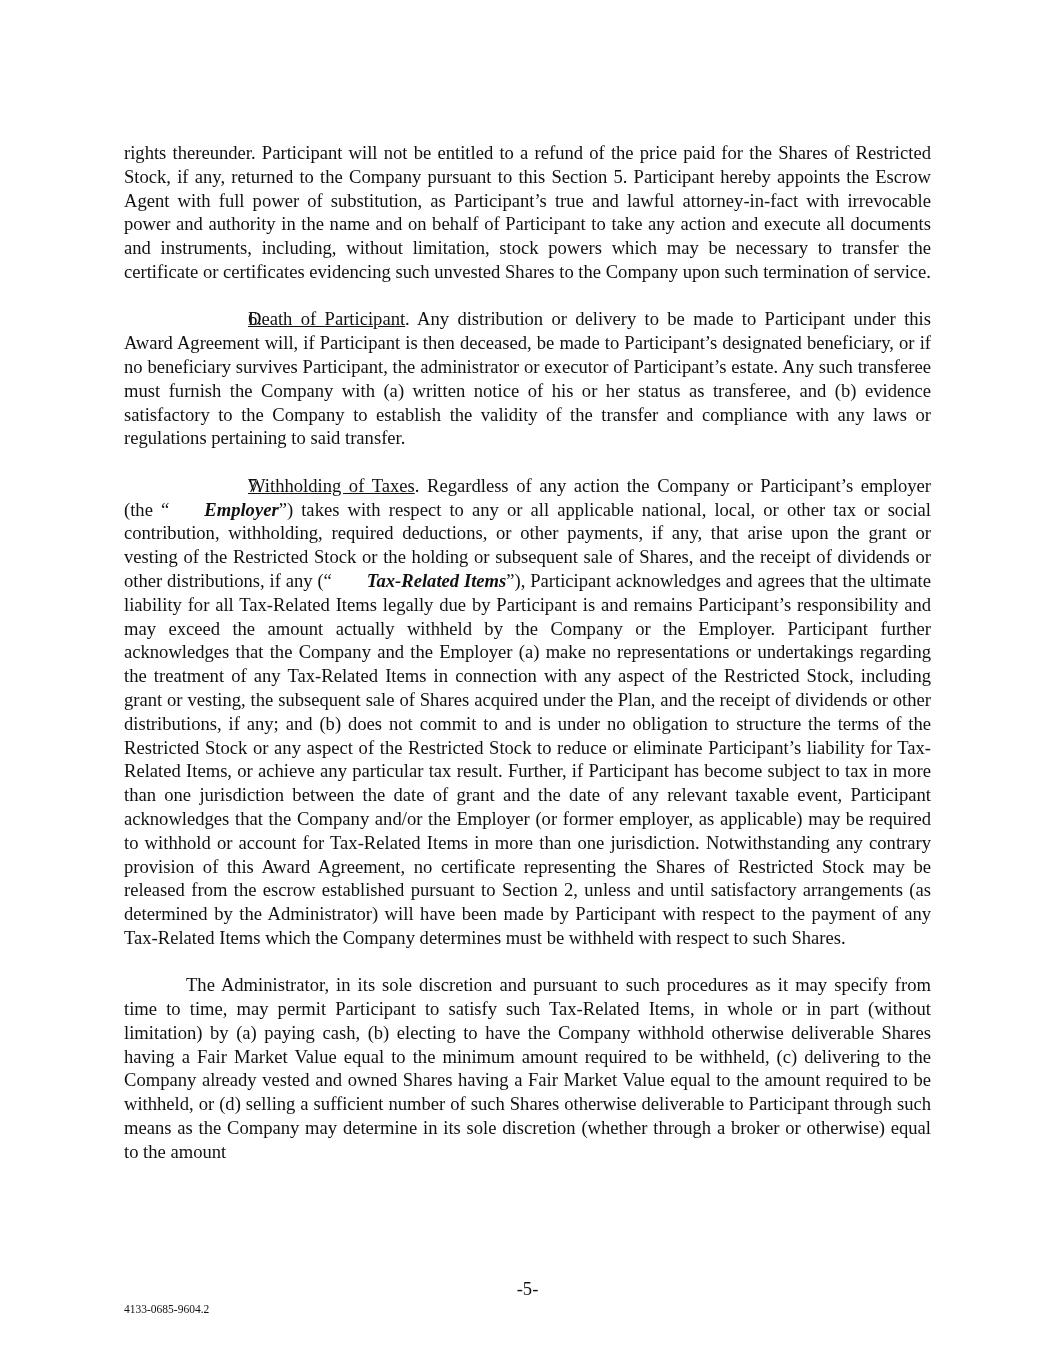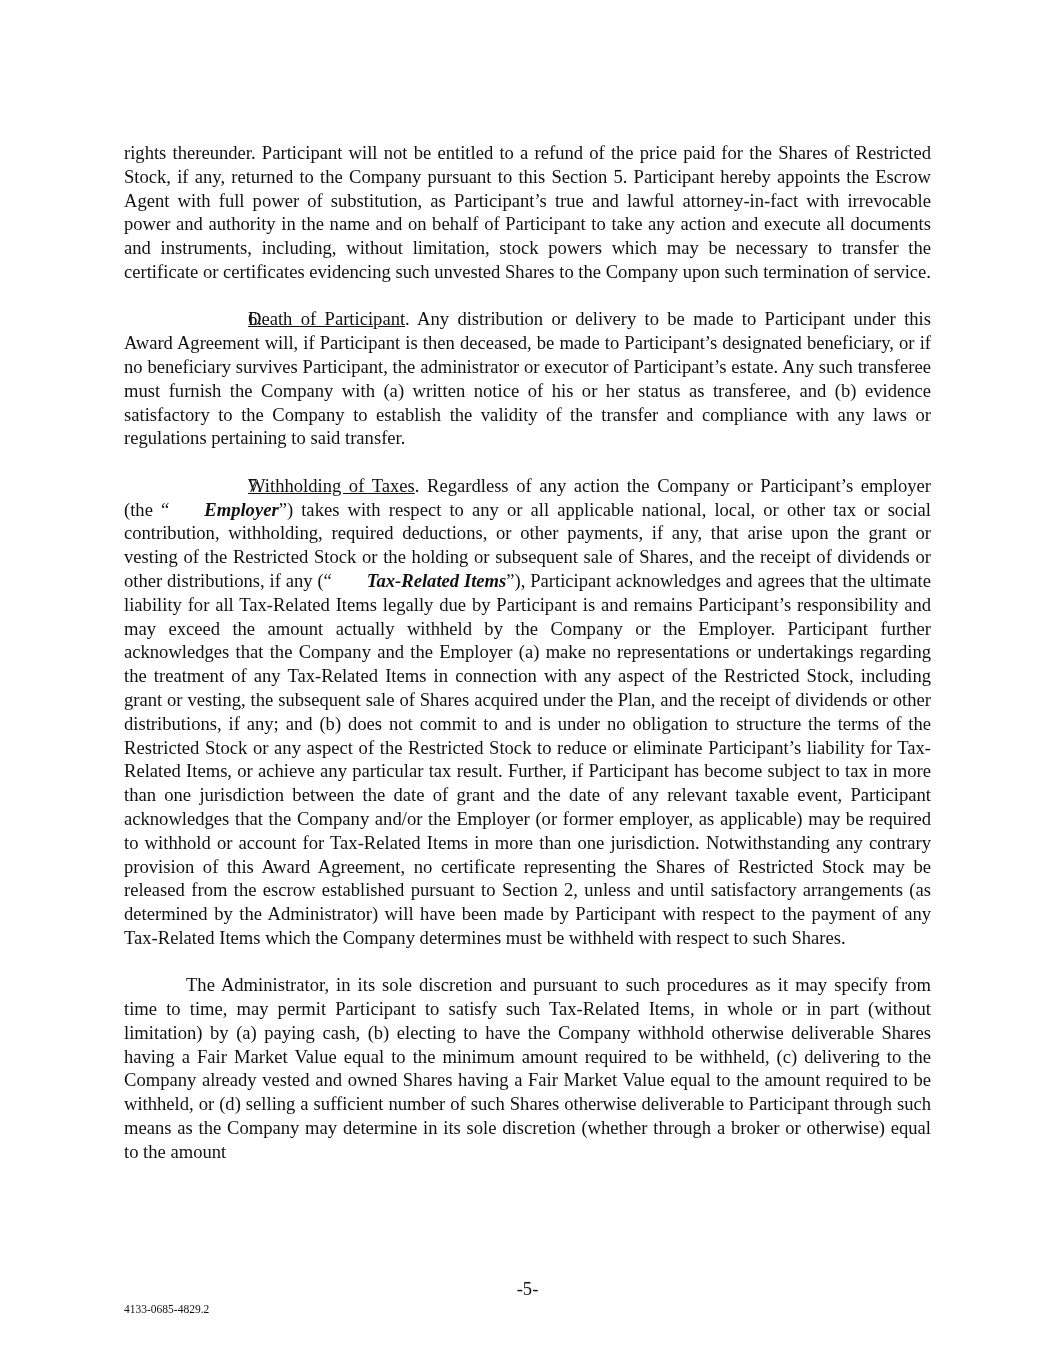--- a/index.html
+++ b/index.html
@@ -44,14 +44,14 @@
       <span class="sec-num">7.</span><span class="u">Withholding of Taxes</span><span>.  Regardless of any action the Company or Participant’s employer (the “</span><span class="bi">Employer</span><span>”) takes with respect to any or all applicable national, local, or other tax or social contribution, withholding, required deductions, or other payments, if any, that arise upon the grant or vesting of the Restricted Stock or the holding or subsequent sale of Shares, and the receipt of dividends or other distributions, if any (“</span><span class="bi">Tax-Related Items</span><span>”), Participant acknowledges and agrees that the ultimate liability for all Tax-Related Items legally due by Participant is and remains Participant’s responsibility and may exceed the amount actually withheld by the Company or the Employer.  Participant further acknowledges that the Company and the Employer (a) make no representations or undertakings regarding the treatment of any Tax-Related Items in connection with any aspect of the Restricted Stock, including grant or vesting, the subsequent sale of Shares acquired under the Plan, and the receipt of dividends or other distributions, if any; and (b) does not commit to and is under no obligation to structure the terms of the Restricted Stock or any aspect of the Restricted Stock to reduce or eliminate Participant’s liability for Tax-Related Items, or achieve any particular tax result.  Further, if Participant has become subject to tax in more than one jurisdiction between the date of grant and the date of any relevant taxable event, Participant acknowledges that the Company and/or the Employer (or former employer, as applicable) may be required to withhold or account for Tax-Related Items in more than one jurisdiction. Notwithstanding any contrary provision of this Award Agreement, no certificate representing the Shares of Restricted Stock may be released from the escrow established pursuant to Section 2, unless and until satisfactory arrangements (as determined by the Administrator) will have been made by Participant with respect to the payment of any Tax-Related Items which the Company determines must be withheld with respect to such Shares.</span>
     </p>
 
     <p class="para indent">
       <span>The Administrator, in its sole discretion and pursuant to such procedures as it may specify from time to time, may permit Participant to satisfy such Tax-Related Items, in whole or in part (without limitation) by (a) paying cash, (b) electing to have the Company withhold otherwise deliverable Shares having a Fair Market Value equal to the minimum amount required to be withheld, (c) delivering to the Company already vested and owned Shares having a Fair Market Value equal to the amount required to be withheld, or (d) selling a sufficient number of such Shares otherwise deliverable to Participant through such means as the Company may determine in its sole discretion (whether through a broker or otherwise) equal to the amount</span>
     </p>
 
   </div>
 
   <div class="page-number">-5-</div>
-  <div class="doc-id">4133-0685-4829.2</div>
+  <div class="doc-id">4133-0685-9604.2</div>
 </div>
 
 </body></html>

